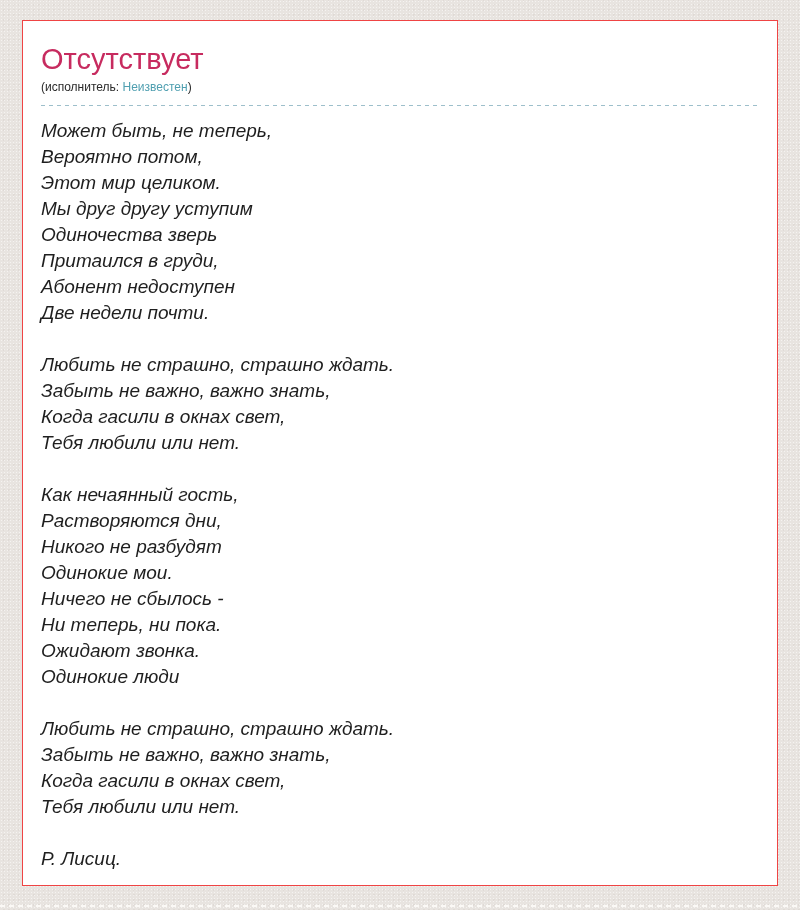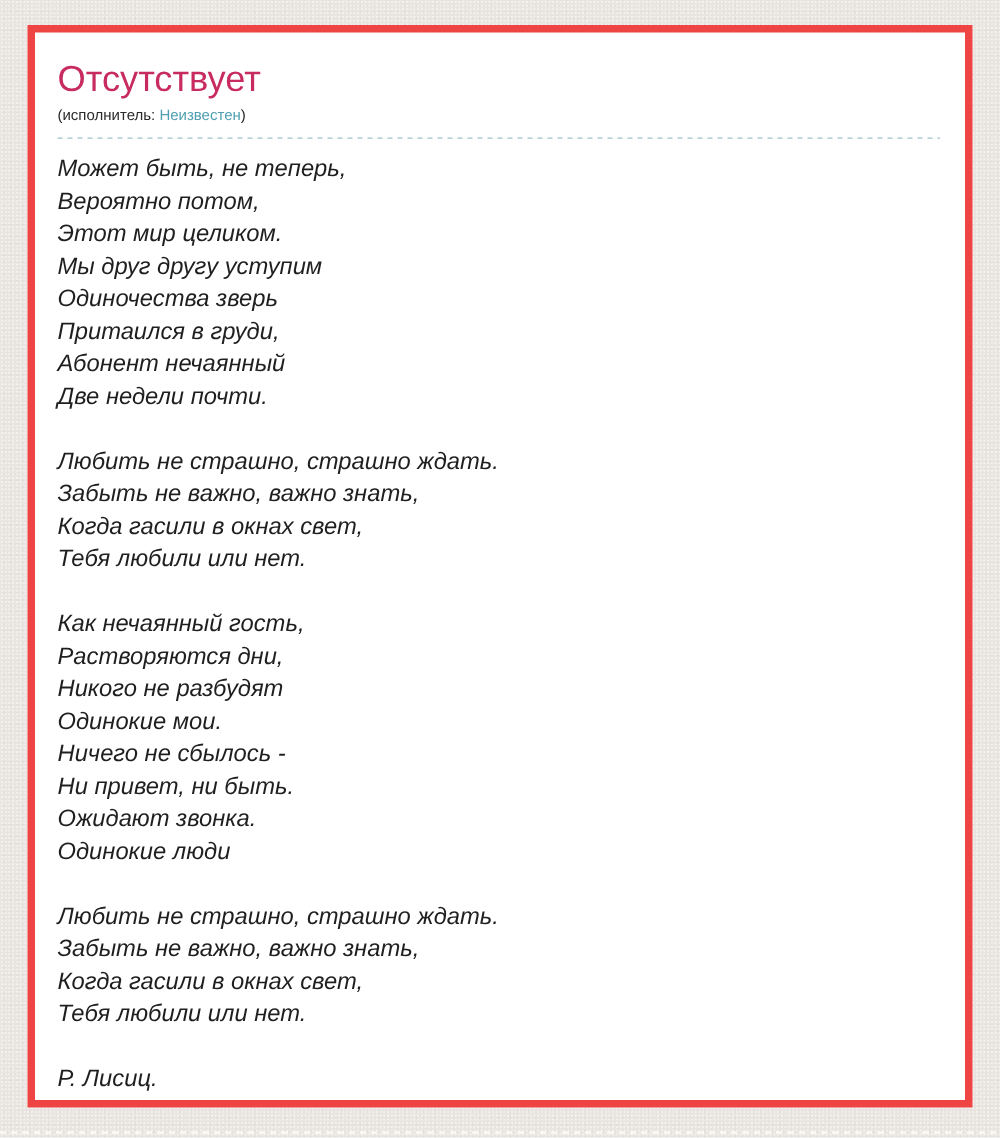--- a/index.html
+++ b/index.html
@@ -22,21 +22,21 @@
   }
 
   .panel {
     position: absolute;
     left: 22px;
     top: 20px;
     width: 756px;
     height: 866px;
     box-sizing: border-box;
     background: #ffffff;
-    border: 6px solid #ef4444;
+    border: 1px solid #ef4444;
     padding: 16px 20px 0 18px;
   }
 
   h1.song-title {
     margin: 6px 0 0 0;
     font-size: 29px;
     line-height: 32px;
     font-weight: normal;
     color: var(--title, #c72b5f);
   }
@@ -106,34 +106,34 @@
 
   <div class="separator"></div>
 
   <div class="lyrics" id="lyrics-container">
       <div class="lyric-line">Может быть, не теперь,</div>
       <div class="lyric-line">Вероятно потом,</div>
       <div class="lyric-line">Этот мир целиком.</div>
       <div class="lyric-line">Мы друг другу уступим</div>
       <div class="lyric-line">Одиночества зверь</div>
       <div class="lyric-line">Притаился в груди,</div>
-      <div class="lyric-line">Абонент нечаянный</div>
+      <div class="lyric-line">Абонент недоступен</div>
       <div class="lyric-line">Две недели почти.</div>
       <div class="lyric-line">&nbsp;</div>
       <div class="lyric-line">Любить не страшно, страшно ждать.</div>
       <div class="lyric-line">Забыть не важно, важно знать,</div>
       <div class="lyric-line">Когда гасили в окнах свет,</div>
       <div class="lyric-line">Тебя любили или нет.</div>
       <div class="lyric-line">&nbsp;</div>
       <div class="lyric-line">Как нечаянный гость,</div>
       <div class="lyric-line">Растворяются дни,</div>
       <div class="lyric-line">Никого не разбудят</div>
       <div class="lyric-line">Одинокие мои.</div>
       <div class="lyric-line">Ничего не сбылось -</div>
-      <div class="lyric-line">Ни привет, ни быть.</div>
+      <div class="lyric-line">Ни теперь, ни пока.</div>
       <div class="lyric-line">Ожидают звонка.</div>
       <div class="lyric-line">Одинокие люди</div>
       <div class="lyric-line">&nbsp;</div>
       <div class="lyric-line">Любить не страшно, страшно ждать.</div>
       <div class="lyric-line">Забыть не важно, важно знать,</div>
       <div class="lyric-line">Когда гасили в окнах свет,</div>
       <div class="lyric-line">Тебя любили или нет.</div>
       <div class="lyric-line">&nbsp;</div>
       <div class="lyric-line">Р. Лисиц.</div>
     </div>

